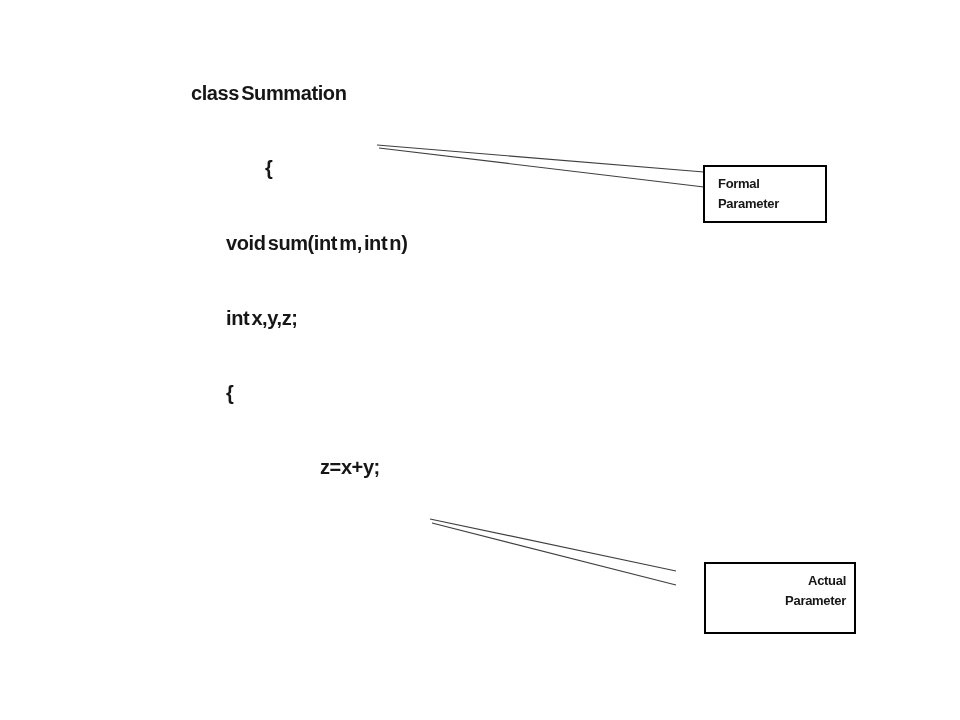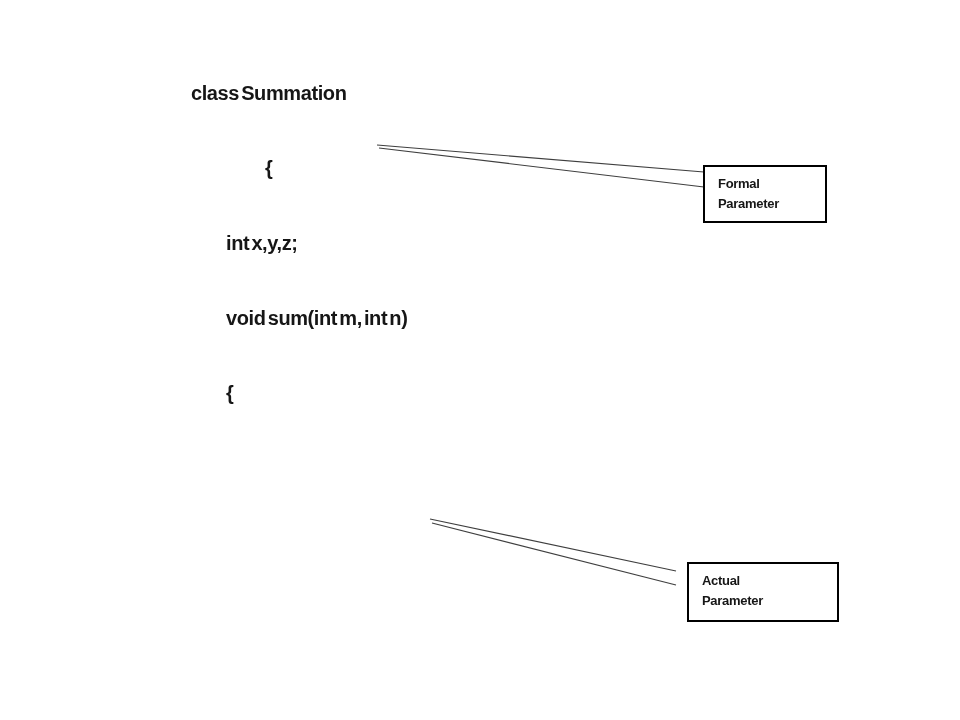--- a/index.html
+++ b/index.html
@@ -54,37 +54,39 @@
     letter-spacing: -0.3px;
     padding: 7px 8px 15px 13px;
   }
   .callout-formal {
     left: 703px;
     top: 165px;
     width: 124px;
     height: 58px;
   }
   .callout-actual {
-    left: 687px;
+    left: 704px;
     top: 562px;
     width: 152px;
-    height: 60px;
+    height: 72px;
+    text-align: right;
   }
 </style>
 </head>
 <body>
 
 <div class="slide">
 
   <div class="code-block">
     <div class="code-line indent-0">class Summation</div>
     <div class="code-line indent-0">{</div>
+    <div class="code-line indent-1">void sum(int m, int n)</div>
     <div class="code-line indent-1">int x,y,z;</div>
-    <div class="code-line indent-1">void sum(int m, int n)</div>
     <div class="code-line indent-1">{</div>
+    <div class="code-line indent-2">z=x+y;</div>
     
     
     
     
     
     
     
     
     
     

